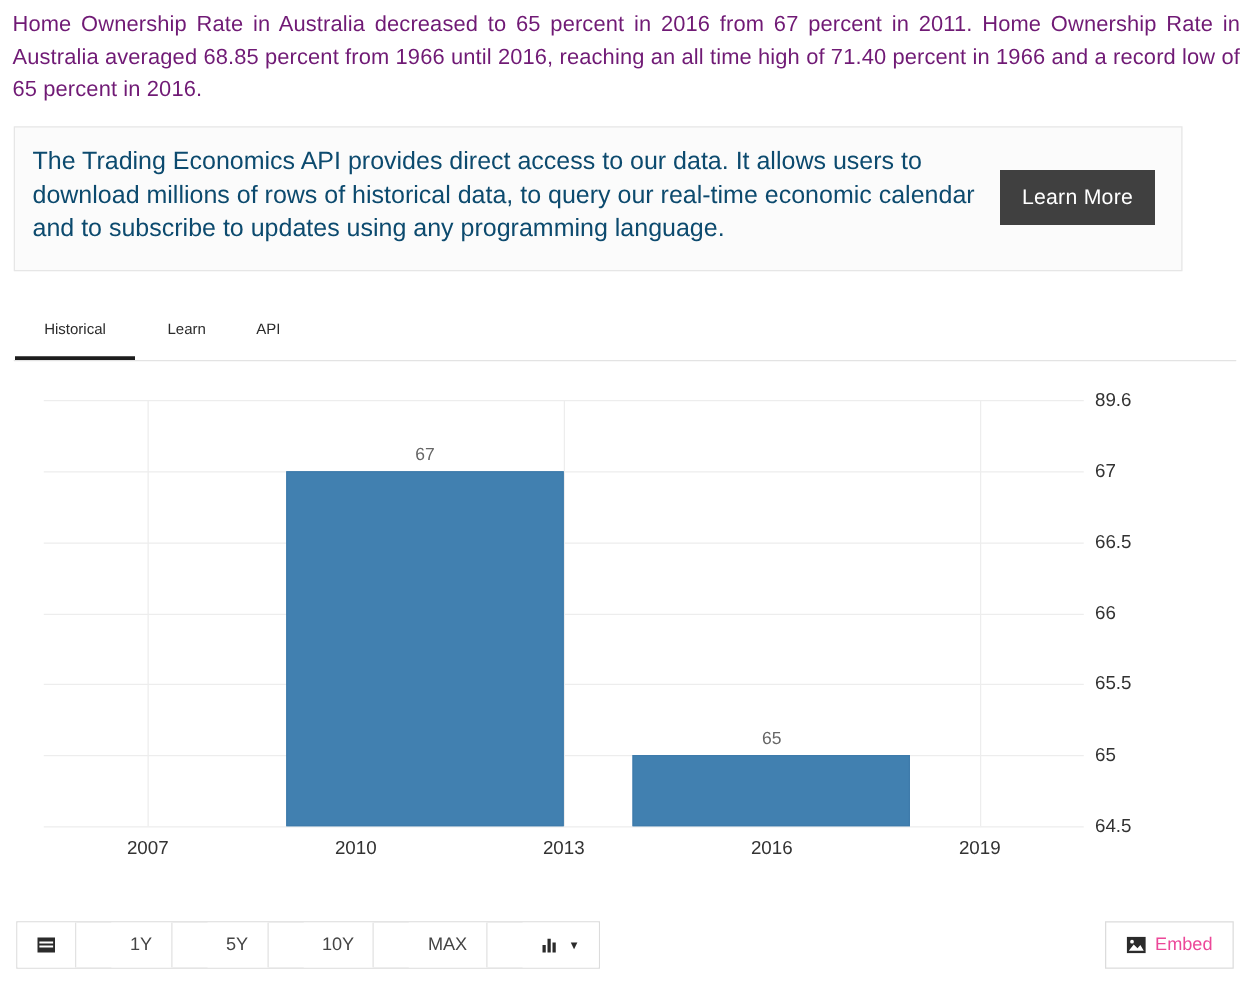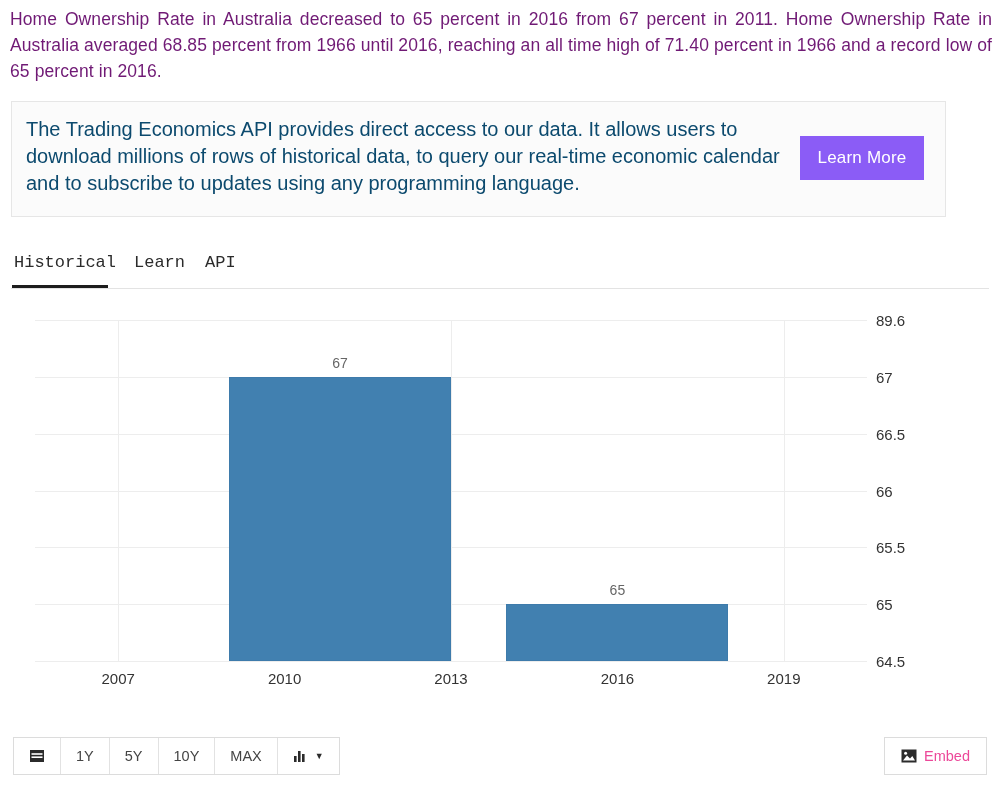--- a/index.html
+++ b/index.html
@@ -39,21 +39,21 @@
     left: 14px; top: 14px;
     width: 765px;
     font-size: 20px;
     line-height: 27px;
     color: #0c4a6e;
   }
   #learn-more-btn {
     position: absolute;
     right: 21px; top: 34px;
     width: 124px; height: 44px;
-    background: #8b5cf6;
+    background: #404040;
     color: #ffffff;
     border: none;
     font-family: "Liberation Sans", sans-serif;
     font-size: 17px;
     cursor: pointer;
     letter-spacing: 0.2px;
   }
 
   
   #tabs {
@@ -61,26 +61,25 @@
     left: 11px; top: 245px;
     width: 978px; height: 44px;
     border-bottom: 1px solid #e3e3e3;
     box-sizing: border-box;
   }
   .tab {
     position: absolute;
     top: 0;
     height: 43px;
     line-height: 36px;
-    font-size: 17px;
+    font-size: 12px;
     color: #2b2b2b;
     cursor: pointer;
     padding: 0 2px;
     box-sizing: border-box;
-    font-family: Liberation Mono, monospace;
   }
   .tab.active {
     border-bottom: 3px solid #1d1d1d;
     font-weight: normal;
   }
   #tab-0 { left: 1px; width: 96px; text-align: center; }
   #tab-1 { left: 121px; }
   #tab-2 { left: 192px; }
 
   
@@ -146,20 +145,21 @@
 
   
   #toolbar-left {
     position: absolute;
     left: 13px; top: 737px;
     height: 38px;
     display: flex;
     border: 1px solid #dcdcdc;
     background: #ffffff;
     box-sizing: border-box;
+    gap: 28px;
   }
   .tb-btn {
     display: flex;
     align-items: center;
     justify-content: center;
     height: 100%;
     padding: 0 15px;
     border-right: 1px solid #e2e2e2;
     font-size: 14.5px;
     color: #444;

